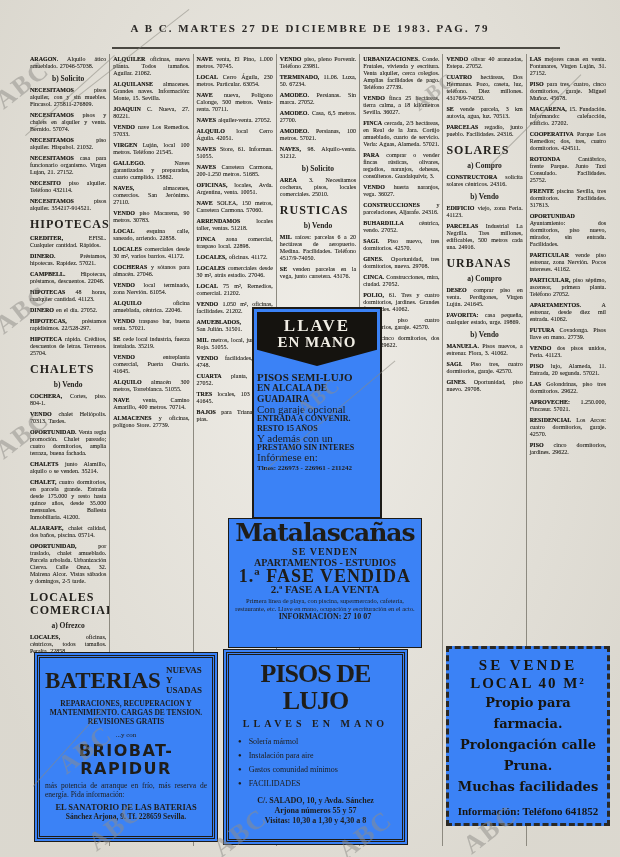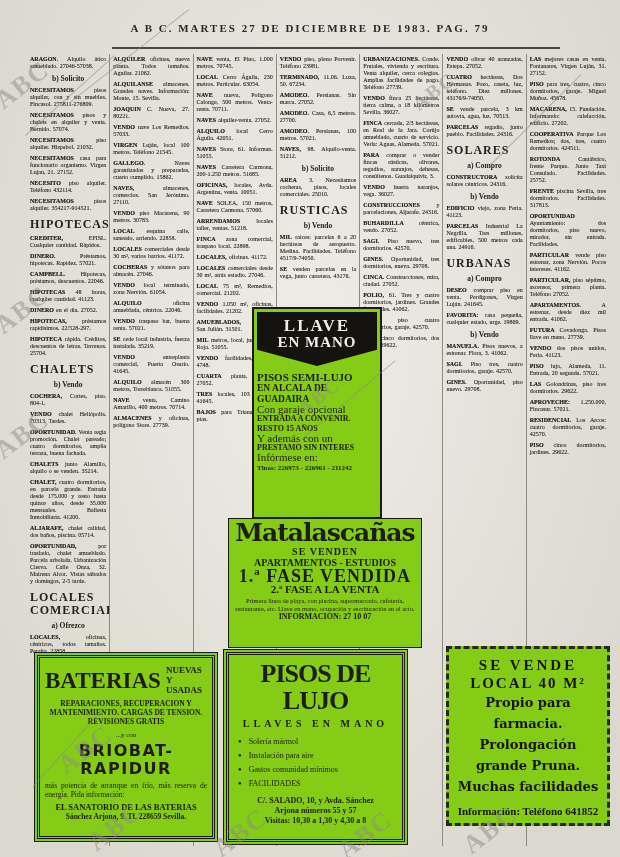--- a/index.html
+++ b/index.html
@@ -17,21 +17,21 @@
   #cols{position:absolute;top:54px;left:27px;width:582px;height:792px;display:flex;z-index:1;}
   .col{flex:1 1 0;padding:2px 3px 0 3px;border-right:1px solid #8d8a80;overflow:hidden;}
   .col:last-child{border-right:none;}
   .ad{margin:0 0 4px 0;font-size:6px;line-height:7px;text-align:justify;
       color:#3a3832;text-shadow:0 0 .6px rgba(40,38,34,.6);word-spacing:.5px;}
   .ad b{color:#26241f;}
   .sec-h{font-size:12px;font-weight:bold;text-align:left;margin:6px 0 4px 0;
       letter-spacing:1px;color:#24221e;line-height:13px;}
   .sec-s{font-size:7.5px;font-weight:bold;text-align:center;margin:3px 0 4px 0;color:#24221e;}
   
-  .box{position:absolute;background:#84cc16;z-index:10;box-sizing:border-box;}
+  .box{position:absolute;background:#3b82f6;z-index:10;box-sizing:border-box;}
   
   #ad-llave{left:252px;top:307px;width:130px;height:212px;border:2px solid #1d1b17;padding:0;}
   .llave-banner{background:#15130f;color:#f0ede4;text-align:center;
       clip-path:polygon(0 0,100% 0,100% 70%,50% 100%,0 70%);
       padding:5px 0 16px 0;margin:3px;}
   .llave-banner .l1{font-size:17px;font-weight:bold;letter-spacing:2px;line-height:17px;}
   .llave-banner .l2{font-size:15px;font-weight:bold;letter-spacing:1px;line-height:16px;}
   .llave-body{text-align:left;padding:2px 3px;color:#1f1d19;}
   .lv1{font-size:11px;font-weight:bold;line-height:12px;}
   .lv2{font-size:9.5px;font-weight:bold;line-height:11px;}
@@ -295,21 +295,21 @@
     <div>C/. SALADO, 10, y Avda. Sánchez</div>
     <div>Arjona números 55 y 57</div>
   </div>
   <div class="lujo-vis">Visitas: 10,30 a 1,30 y 4,30 a 8</div>
 </div>
 
 <div class="box" id="ad-vende">
   <div class="sv1">SE VENDE</div>
   <div class="sv2">LOCAL 40 M²</div>
   <div class="sv3">Propio para farmacia.</div>
-  <div class="sv3">Prolongación grande Pruna.</div>
+  <div class="sv3">Prolongación calle Pruna.</div>
   <div class="sv3">Muchas facilidades</div>
   <div class="sv6">Información: Teléfono 641852</div>
 </div>
 
 <span class="wm" style="left:-8px;top:70px">ABC</span>
 <span class="wm" style="left:-8px;top:295px">ABC</span>
 <span class="wm" style="left:-8px;top:420px">ABC</span>
 <span class="wm small" style="left:410px;top:80px">ABC</span>
 <span class="wm small" style="left:295px;top:385px">ABC</span>
 <span class="wm" style="left:55px;top:735px">ABC</span>

